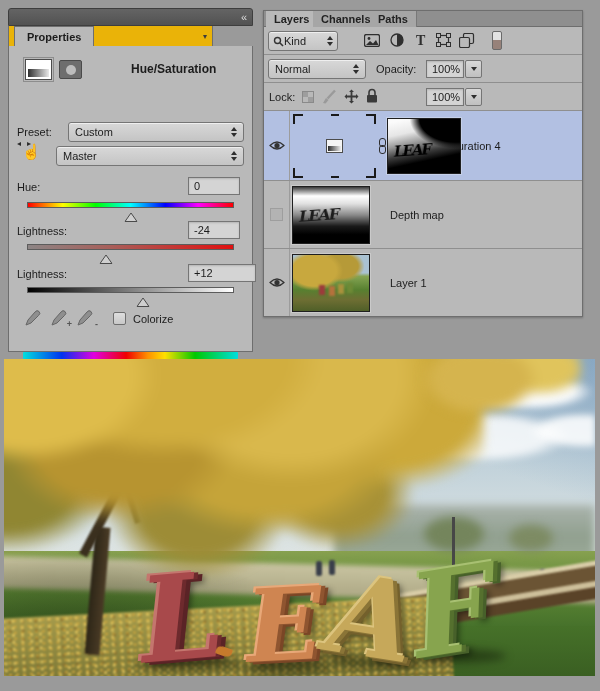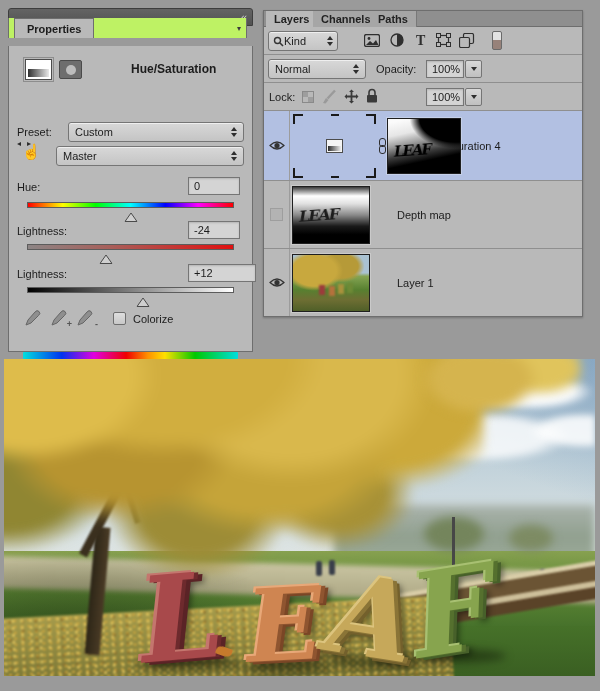--- a/index.html
+++ b/index.html
@@ -24,21 +24,21 @@
   .sliderbar{position:absolute;height:6px;border:1px solid #5c5c5c;}
   .thumb{position:absolute;top:5px;transform:translateX(-50%);}
   .checkbox{width:13px;height:13px;background:linear-gradient(180deg,#dedede,#c8c8c8);
             border:1px solid #6f6f6f;border-radius:2px;}
 
   
   .props{left:8px;top:8px;width:245px;height:344px;border:none;background:none;box-shadow:none;}
   .p-darkbar{position:absolute;left:0;top:0;width:245px;height:18px;background:linear-gradient(180deg,#646464,#525252);
              border:1px solid #3e3e3e;border-radius:3px 3px 0 0;color:#dcdcdc;font-size:11px;
              display:flex;align-items:center;justify-content:flex-end;padding:0 6px;letter-spacing:-1px;}
-  .p-tabstrip{position:absolute;left:0;top:10px;width:239px;height:20px;background:#bef264;border-left:1px solid #6e6e6e;border-right:1px solid #6e6e6e;}
+  .p-tabstrip{position:absolute;left:0;top:18px;width:205px;height:20px;background:#eab308;border-left:1px solid #6e6e6e;border-right:1px solid #6e6e6e;}
   .p-tab{position:absolute;left:5px;top:0;height:20px;padding:0 12px;background:#b9b9b9;
          border:1px solid #6e6e6e;border-bottom:none;font-size:11px;font-weight:bold;
          display:flex;align-items:center;}
   .p-menu{position:absolute;right:5px;top:6px;font-size:8px;color:#3c3c3c;}
   .p-body{position:absolute;left:0;top:38px;width:245px;height:306px;background:#b9b9b9;
           border:1px solid #6e6e6e;border-top:none;}
   .hs-icon{position:absolute;left:16px;top:13px;width:27px;height:21px;background:#fff;border:1px solid #4c4c4c;
            outline:1px solid #8d8d8d;outline-offset:1px;}
   .hs-icon::after{content:"";position:absolute;left:2px;right:2px;bottom:2px;height:8px;
            background:linear-gradient(90deg,#303030,#e8e8e8);}
@@ -79,21 +79,21 @@
   .corners .tr{right:0;top:0;border-right-width:2px;border-top-width:2px;}
   .corners .bl{left:0;bottom:0;border-left-width:2px;border-bottom-width:2px;}
   .corners .br{right:0;bottom:0;border-right-width:2px;border-bottom-width:2px;}
   .corners .mt{position:absolute;left:38px;top:0;width:8px;height:2px;background:#1a1a1a;}
   .corners .mb{position:absolute;left:38px;bottom:0;width:8px;height:2px;background:#1a1a1a;}
   .adj-thumb{position:absolute;left:62px;top:28px;width:17px;height:14px;background:#f4f4f4;border:1px solid #4c4c4c;}
   .adj-thumb::after{content:"";position:absolute;left:1px;right:1px;bottom:1px;height:5px;background:linear-gradient(90deg,#2c2c2c,#ededed);}
   .chain{position:absolute;left:114px;top:27px;width:9px;height:17px;}
   .chain i{position:absolute;left:1px;width:7px;height:9px;border:1.5px solid #2e2e2e;border-radius:3px;}
   .chain .c2{top:7px;}
-  .lname{font-size:11px;margin-left:27px;white-space:nowrap;}
+  .lname{font-size:11px;margin-left:20px;white-space:nowrap;}
   .mask1{position:absolute;left:123px;top:7px;width:74px;height:56px;background-color:#000;
     background-image:radial-gradient(ellipse 62px 40px at 94% 0%,#000 0 58%,rgba(0,0,0,0) 74%),
       linear-gradient(168deg,#fbfbfb 6%,#e6e6e6 26%,#9a9a9a 42%,#3c3c3c 58%,#000 72%);}
   .depththumb{width:78px;height:58px;margin-left:2px;
     background:linear-gradient(180deg,#3a3a3a 0%,#fff 16%,#e0e0e0 30%,#8a8a8a 50%,#1a1a1a 70%,#000 85%);}
   .photothumb{width:78px;height:58px;margin-left:2px;
     background-image:radial-gradient(ellipse 40px 28px at 28% 28%,#c8a83e 0 55%,transparent 72%),
       radial-gradient(ellipse 36px 24px at 62% 20%,#b69a38 0 50%,transparent 68%),
       linear-gradient(180deg,#aac2d2 0 32%,#85a452 38%,#578030 62%,#6e6e33 80%,#4f5f28 100%);}
   .photothumb::after{content:"";position:absolute;left:26px;top:30px;width:6px;height:10px;background:#9c3b3b;

